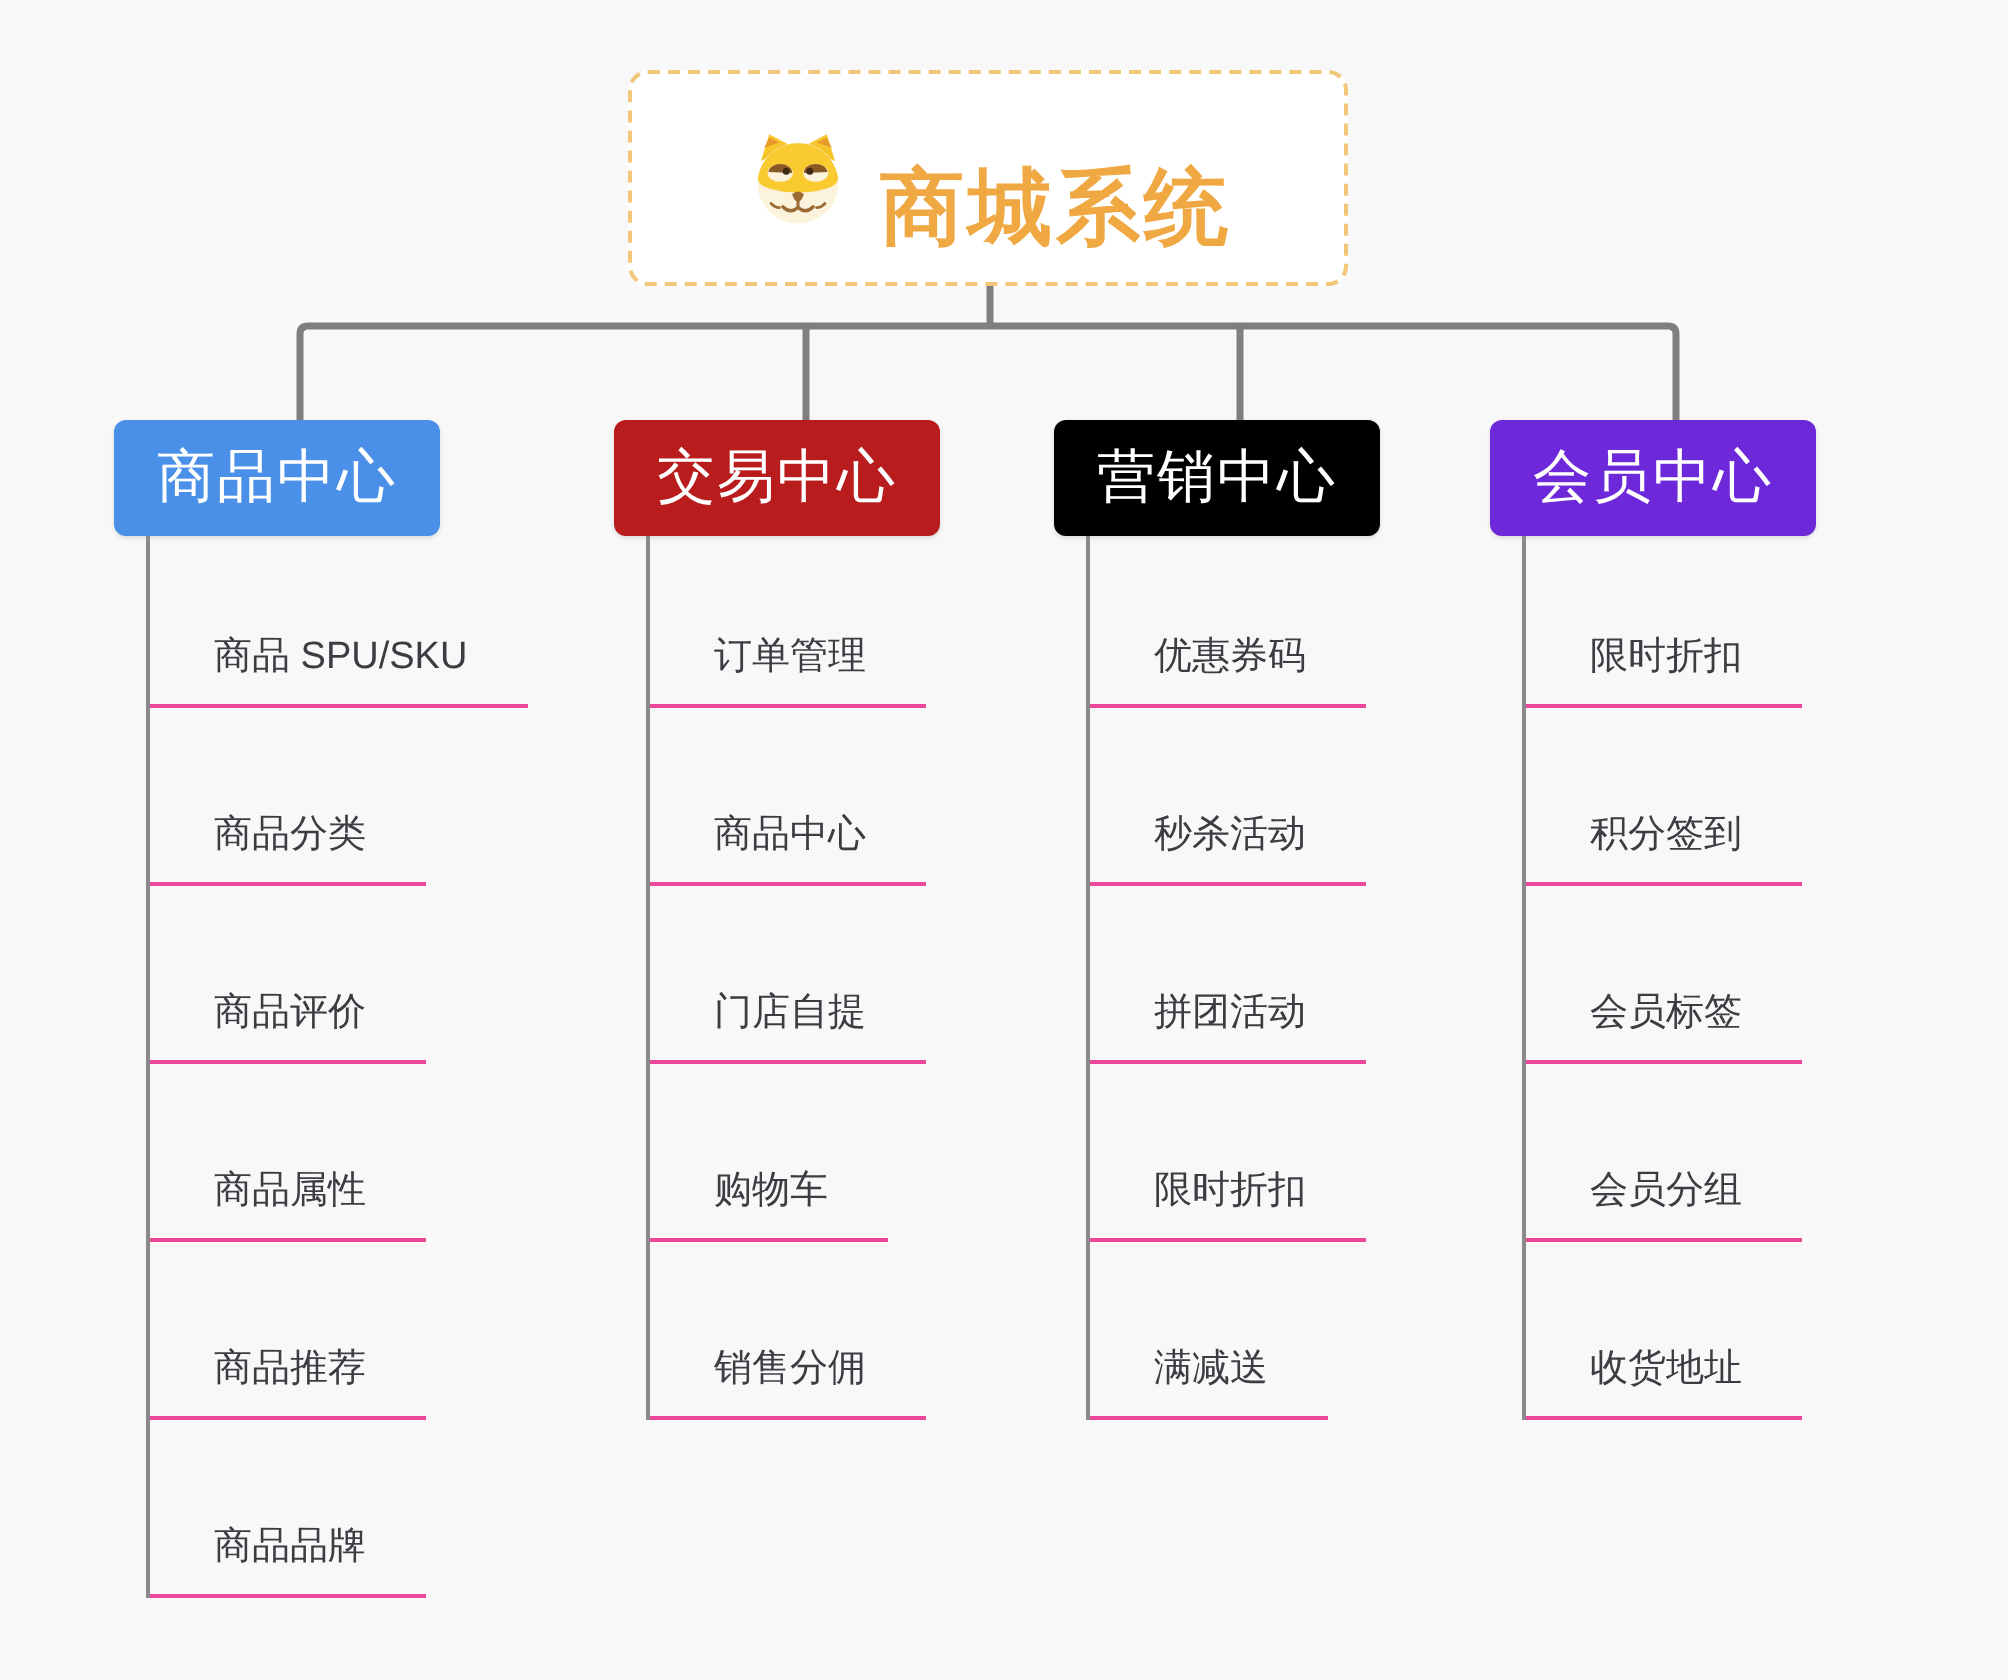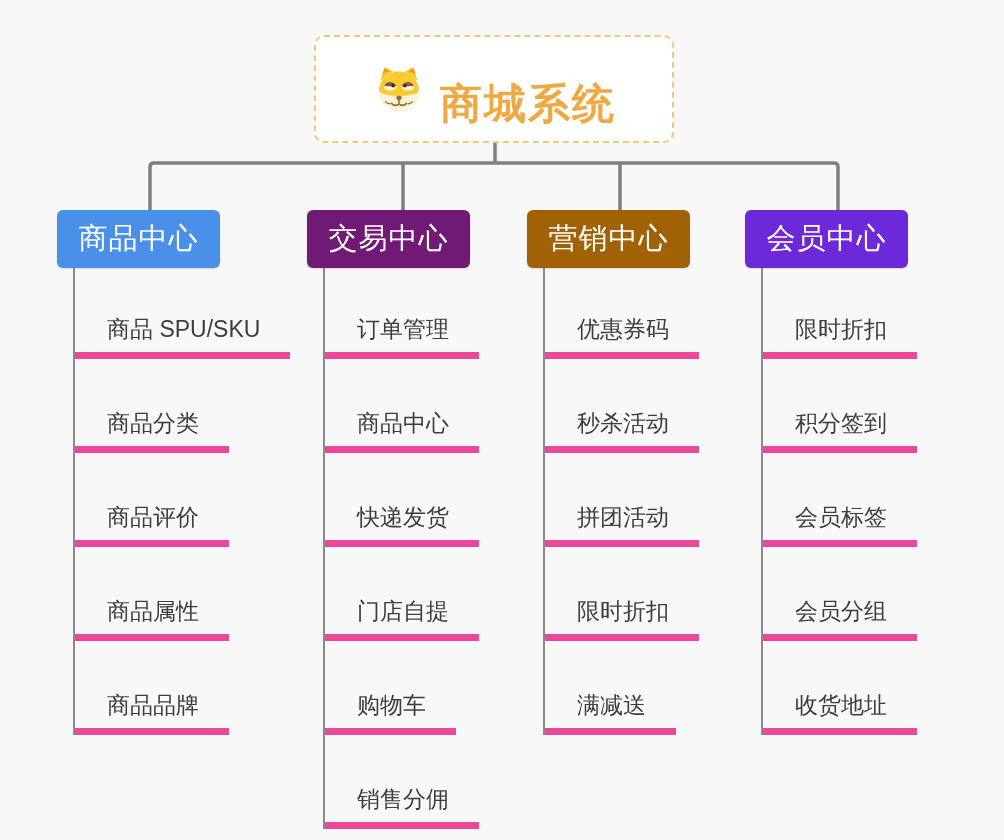--- a/index.html
+++ b/index.html
@@ -57,22 +57,22 @@
   }
 
   .children {
     margin-left: 16px;
     border-left: 2px solid #8a8a8a;
     padding-top: 46px;
   }
   .leaf {
     width: fit-content;
     padding: 0 30px 8px 32px;
-    border-bottom: 7px solid #ec4899;
-    font-size: 23px;
+    border-bottom: 2px solid #ec4899;
+    font-size: 19px;
     line-height: 30px;
     color: #3c3c43;
     white-space: nowrap;
     text-align: right;
   }
   .leaf + .leaf { margin-top: 49px; }
 </style>
 </head>
 <body>
 
@@ -110,38 +110,38 @@
     <span class="root-title">商城系统</span>
   </div>
 
   <div class="branch c0">
     <div class="branch-header" style="background-color: rgb(74, 143, 232);">商品中心</div>
     <div class="children">
       <div class="leaf">商品 SPU/SKU</div>
       <div class="leaf">商品分类</div>
       <div class="leaf">商品评价</div>
       <div class="leaf">商品属性</div>
+      <div class="leaf">商品推荐</div>
       <div class="leaf">商品品牌</div>
     </div>
   </div>
 
   <div class="branch c1">
-    <div class="branch-header" style="background-color: #701a75;">交易中心</div>
+    <div class="branch-header" style="background-color: #b91c1c;">交易中心</div>
     <div class="children">
       <div class="leaf">订单管理</div>
       <div class="leaf">商品中心</div>
-      <div class="leaf">快递发货</div>
       <div class="leaf">门店自提</div>
       <div class="leaf">购物车</div>
       <div class="leaf">销售分佣</div>
     </div>
   </div>
 
   <div class="branch c2">
-    <div class="branch-header" style="background-color: #a16207;">营销中心</div>
+    <div class="branch-header" style="background-color: #000000;">营销中心</div>
     <div class="children">
       <div class="leaf">优惠券码</div>
       <div class="leaf">秒杀活动</div>
       <div class="leaf">拼团活动</div>
       <div class="leaf">限时折扣</div>
       <div class="leaf">满减送</div>
     </div>
   </div>
 
   <div class="branch c3">

